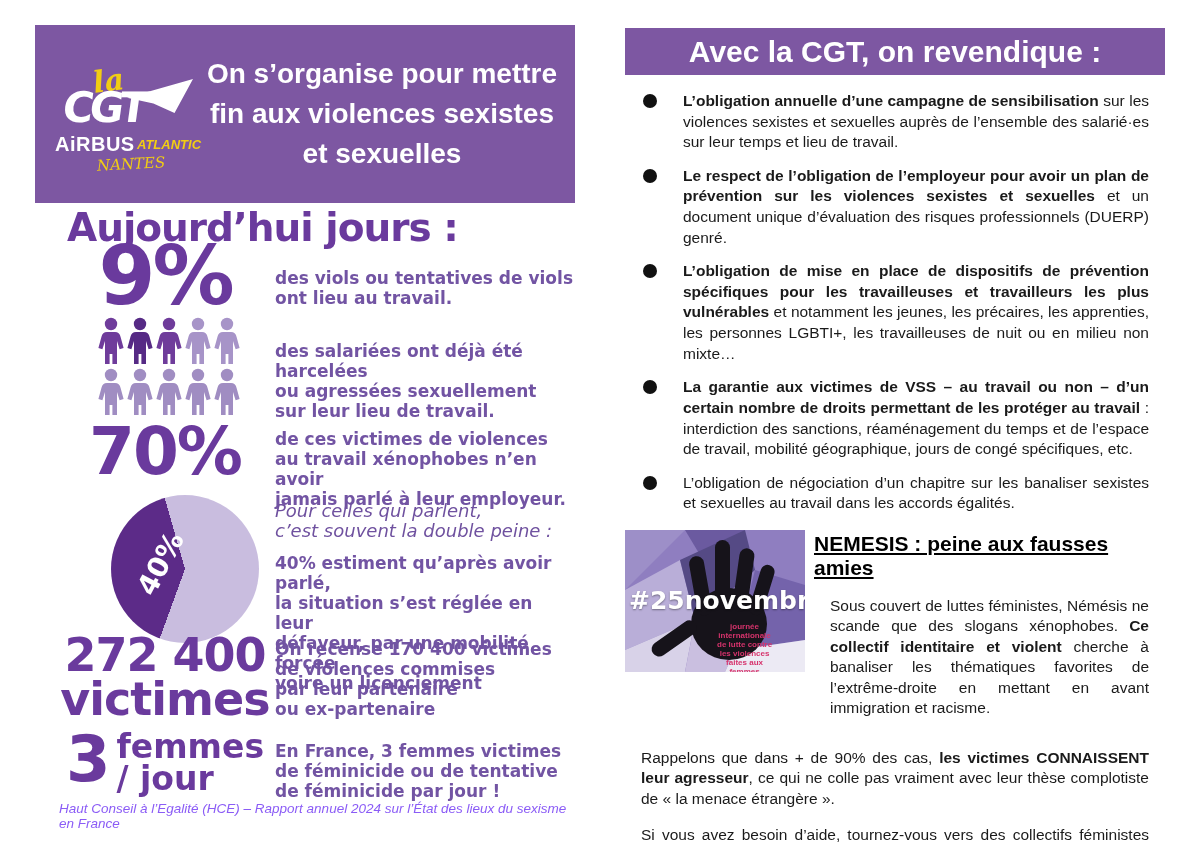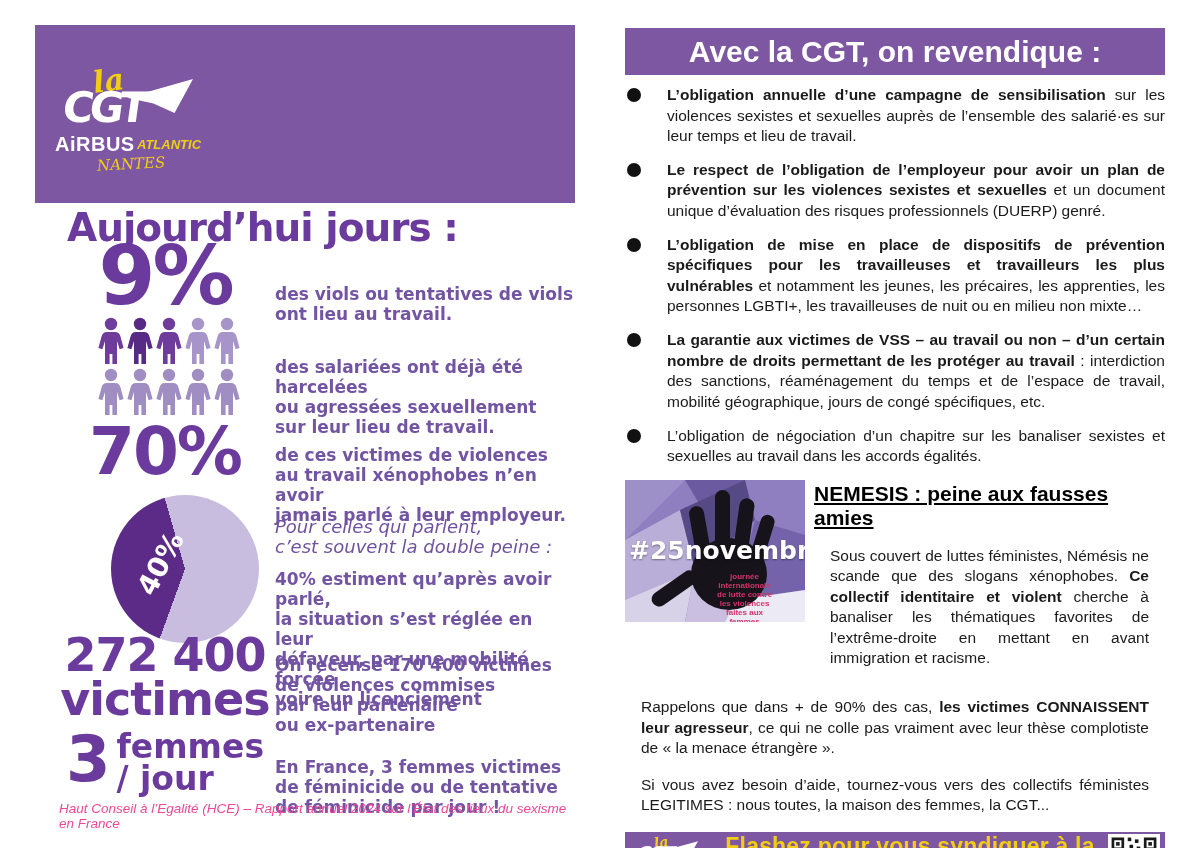--- a/index.html
+++ b/index.html
@@ -27,47 +27,47 @@
   .logo .l-brand2{position:absolute;left:88px;top:88px;color:var(--accent-yellow);font-style:italic;font-size:13px;font-weight:bold;}
   .logo .l-brand3{position:absolute;left:48px;top:106px;color:var(--accent-yellow);font-style:italic;font-size:15px;
                   font-family:"DejaVu Serif", serif;transform:rotate(-3deg);}
   .lp-title{flex:1;color:#ffffff;font-weight:bold;font-size:28px;line-height:1.42;text-align:center;
             padding:0 10px 0 0;}
   .lp-section-title{position:absolute;left:32px;top:180px;color:var(--stat-purple);
                     font-family:"DejaVu Sans", sans-serif;font-weight:800;font-size:39px;letter-spacing:-1px;}
   .fig{position:absolute;left:20px;width:220px;text-align:center;color:var(--stat-purple);
        font-family:"DejaVu Sans", sans-serif;font-weight:800;}
   .desc{position:absolute;left:240px;width:300px;color:var(--desc-purple);
-        font-family:"DejaVu Sans", sans-serif;font-weight:bold;font-size:17px;line-height:20px;white-space:pre-line;margin-top:16px;}
+        font-family:"DejaVu Sans", sans-serif;font-weight:bold;font-size:17px;line-height:20px;white-space:pre-line;}
   .fig-9{top:210px;font-size:82px;line-height:1;letter-spacing:-3px;}
   .desc-rape{top:243px;}
   .pictogram{position:absolute;left:62px;top:292px;width:160px;}
   .pictogram .prow{display:flex;height:48px;margin-bottom:3px;}
   .person{width:28px;height:48px;margin-right:1px;}
   .fig-70{top:394px;font-size:66px;line-height:1;letter-spacing:-2px;}
   .desc-silence{top:404px;}
   .pie{position:absolute;left:76px;top:470px;width:148px;height:148px;border-radius:50%;
        background:conic-gradient(from 0deg, var(--pie-light) 0deg 200deg, var(--pie-dark) 200deg 344deg, var(--pie-light) 344deg 360deg);}
   .pie-label{position:absolute;left:16px;top:52px;color:#ffffff;font-family:"DejaVu Sans", sans-serif;
              font-weight:800;font-size:28px;transform:rotate(-62deg);}
   .desc-intro{top:476px;font-weight:normal;font-style:italic;font-size:18px;color:#6f519f;}
   .desc-double{top:528px;}
   .fig-victims{top:608px;font-size:46px;line-height:44px;letter-spacing:-1px;}
   .desc-victims{top:614px;}
   .fig-feminicide{top:706px;display:flex;justify-content:center;align-items:flex-start;}
   .fem-number{font-size:64px;line-height:.9;}
   .fem-unit{text-align:left;margin-left:6px;font-size:33px;line-height:32px;}
   .desc-feminicide{top:716px;}
-  .footnote{position:absolute;left:24px;top:776px;width:510px;color:#ec4899;font-style:italic;font-size:13.5px;}
+  .footnote{position:absolute;left:24px;top:776px;width:510px;color:#8b5cf6;font-style:italic;font-size:13.5px;}
 
   
   .right-panel{position:absolute;left:625px;top:28px;width:540px;}
   .rp-header{height:47px;background:var(--bar-purple);color:#ffffff;font-weight:bold;font-size:30px;
              display:flex;align-items:center;justify-content:center;margin-bottom:10px;}
-  .bullets{list-style:none;margin:0;padding:0;}
+  .bullets{list-style:none;margin:16px;padding:0;}
   .bullets li{display:flex;margin-bottom:13px;}
   .dot{width:14px;height:14px;border-radius:50%;background:#111111;margin:3px 26px 0 2px;flex:none;}
   .btext{flex:1;font-size:15.5px;line-height:1.33;text-align:justify;color:var(--bullet-black);}
   .btext b{font-weight:bold;}
   .nemesis-row{display:flex;margin-top:12px;}
   .nimg{width:180px;height:142px;flex:none;position:relative;overflow:hidden;background:#8f7ec0;}
   .nimg svg{position:absolute;left:0;top:0;}
   .n-hashtag{position:absolute;left:4px;top:56px;color:#ffffff;font-family:"DejaVu Sans", sans-serif;
              font-weight:800;font-size:25px;text-shadow:0 1px 2px rgba(0,0,0,.4);}
   .n-caption{position:absolute;left:92px;top:92px;color:var(--pink);font-weight:bold;font-size:8px;
@@ -107,20 +107,21 @@
 
   <div class="lp-header">
     <div class="logo">
       <span class="l-script">la</span>
       <span class="l-wing"></span>
       <span class="l-acronym">CGT</span>
       <span class="l-brand">AiRBUS</span>
       <span class="l-brand2">ATLANTIC</span>
       <span class="l-brand3">NANTES</span>
     </div>
+    <div class="lp-title">On s’organise pour mettre fin aux violences sexistes et sexuelles</div>
   </div>
 
   <div class="lp-section-title">Aujourd’hui jours :</div>
 
   <div class="fig fig-9">9%</div>
   <div class="desc desc-rape">des viols ou tentatives de viols
 ont lieu au travail.</div>
 
   <div class="pictogram">
     <div class="prow">

